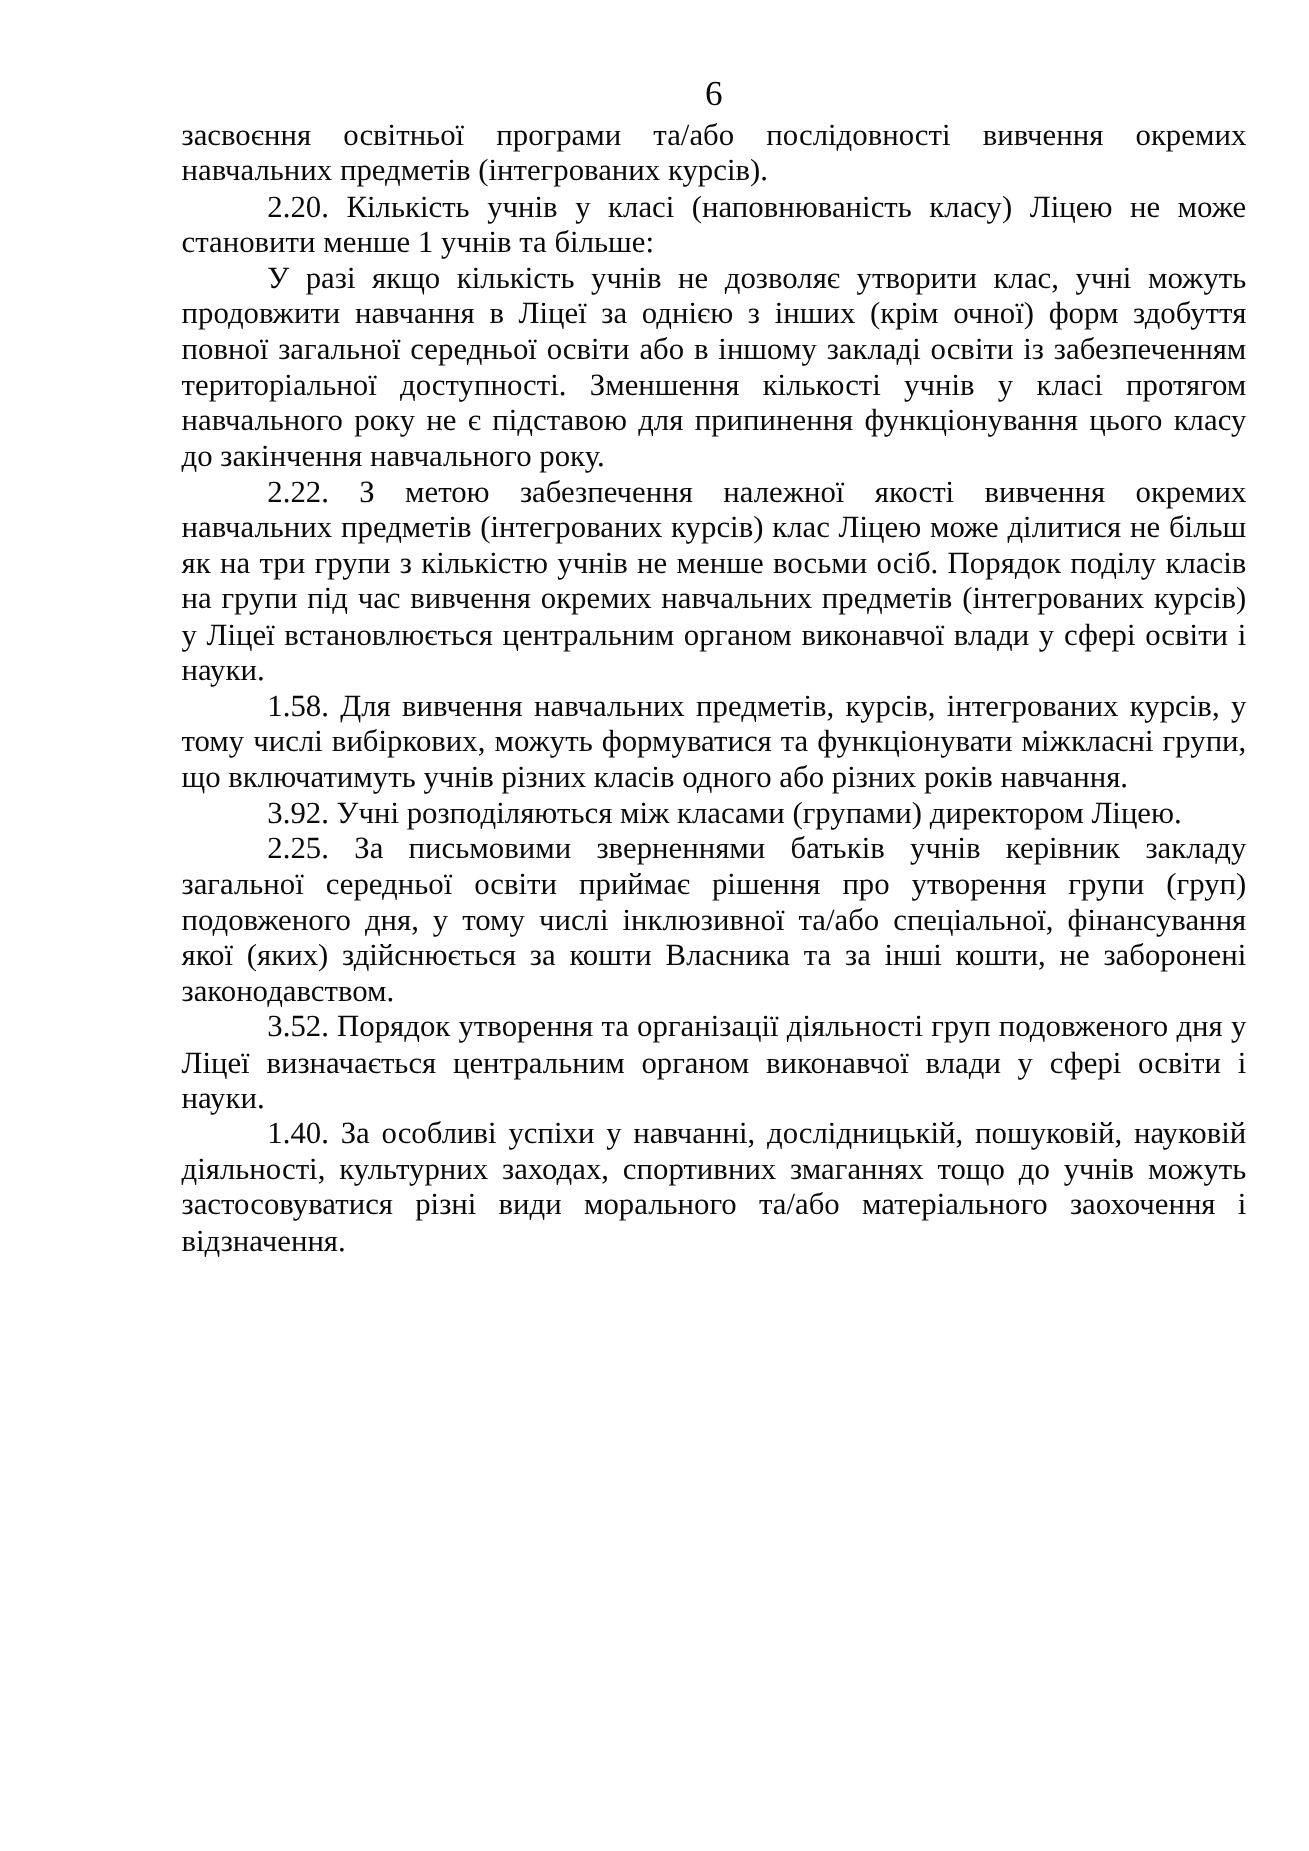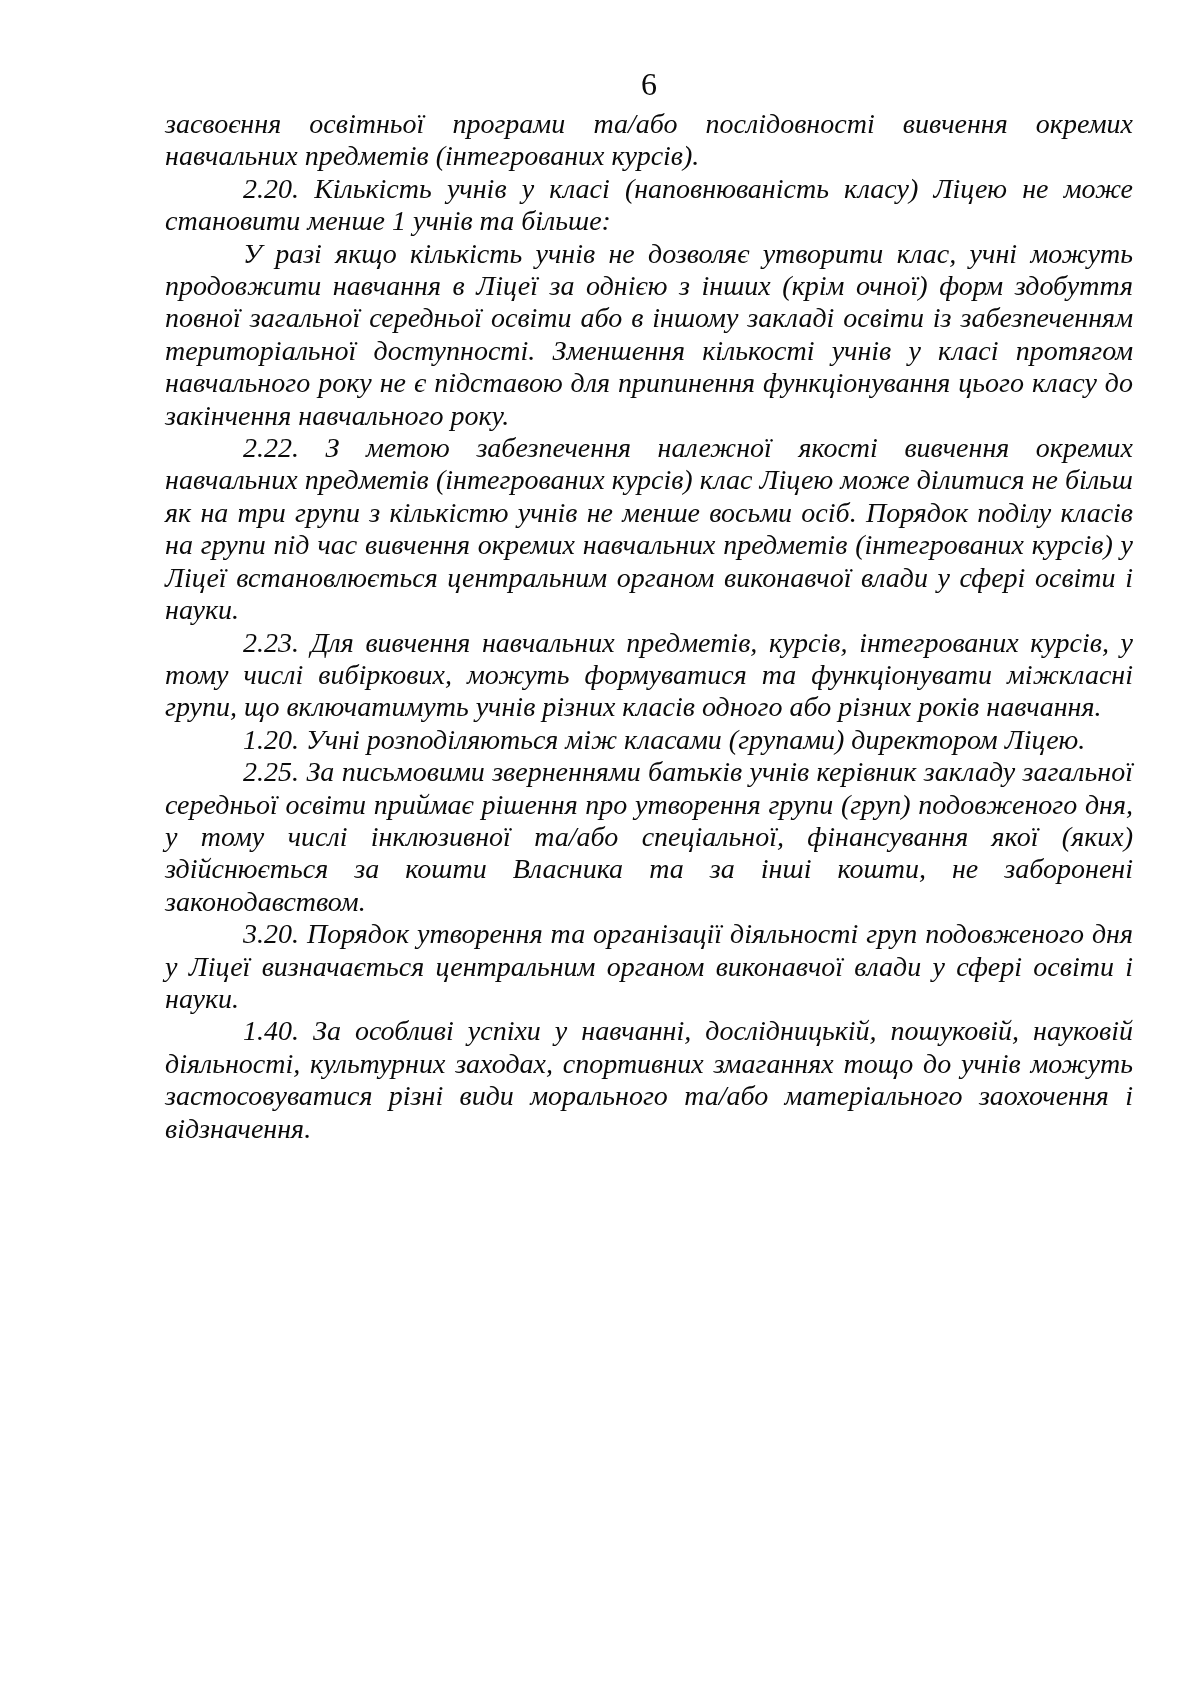--- a/index.html
+++ b/index.html
@@ -26,40 +26,39 @@
     line-height: 1;
   }
   .document-body {
     position: absolute;
     top: 108px;
     left: 165px;
     width: 968px;
     font-size: 28px;
     line-height: 32.4px;
     text-align: justify;
-    font-style: italic;
   }
   .document-body p {
     margin: 0;
     padding: 0;
     text-indent: 0;
   }
   .document-body p.indent {
     text-indent: 78px;
   }
 </style>
 </head>
 <body>
 
 <div class="page" style="background: rgb(255, 255, 255); color: rgb(10, 10, 10);">
   <div class="page-number">6</div>
   <div class="document-body">
       <p>засвоєння освітньої програми та/або послідовності вивчення окремих навчальних предметів (інтегрованих курсів).</p>
       <p class="indent">2.20. Кількість учнів у класі (наповнюваність класу) Ліцею не може становити менше 1 учнів та більше:</p>
       <p class="indent">У разі якщо кількість учнів не дозволяє утворити клас, учні можуть продовжити навчання в Ліцеї за однією з інших (крім очної) форм здобуття повної загальної середньої освіти або в іншому закладі освіти із забезпеченням територіальної доступності. Зменшення кількості учнів у класі протягом навчального року не є підставою для припинення функціонування цього класу до закінчення навчального року.</p>
       <p class="indent">2.22. З метою забезпечення належної якості вивчення окремих навчальних предметів (інтегрованих курсів) клас Ліцею може ділитися не більш як на три групи з кількістю учнів не менше восьми осіб. Порядок поділу класів на групи під час вивчення окремих навчальних предметів (інтегрованих курсів) у Ліцеї встановлюється центральним органом виконавчої влади у сфері освіти і науки.</p>
-      <p class="indent">2.23. Для вивчення навчальних предметів, курсів, інтегрованих курсів, у тому числі вибіркових, можуть формуватися та функціонувати міжкласні групи, що включатимуть учнів різних класів одного або різних років навчання.</p>
-      <p class="indent">1.20. Учні розподіляються між класами (групами) директором Ліцею.</p>
+      <p class="indent">1.58. Для вивчення навчальних предметів, курсів, інтегрованих курсів, у тому числі вибіркових, можуть формуватися та функціонувати міжкласні групи, що включатимуть учнів різних класів одного або різних років навчання.</p>
+      <p class="indent">3.92. Учні розподіляються між класами (групами) директором Ліцею.</p>
       <p class="indent">2.25. За письмовими зверненнями батьків учнів керівник закладу загальної середньої освіти приймає рішення про утворення групи (груп) подовженого дня, у тому числі інклюзивної та/або спеціальної, фінансування якої (яких) здійснюється за кошти Власника та за інші кошти, не заборонені законодавством.</p>
-      <p class="indent">3.20. Порядок утворення та організації діяльності груп подовженого дня у Ліцеї визначається центральним органом виконавчої влади у сфері освіти і науки.</p>
+      <p class="indent">3.52. Порядок утворення та організації діяльності груп подовженого дня у Ліцеї визначається центральним органом виконавчої влади у сфері освіти і науки.</p>
       <p class="indent">1.40. За особливі успіхи у навчанні, дослідницькій, пошуковій, науковій діяльності, культурних заходах, спортивних змаганнях тощо до учнів можуть застосовуватися різні види морального та/або матеріального заохочення і відзначення.</p>
     </div>
 </div>
 
 </body></html>

